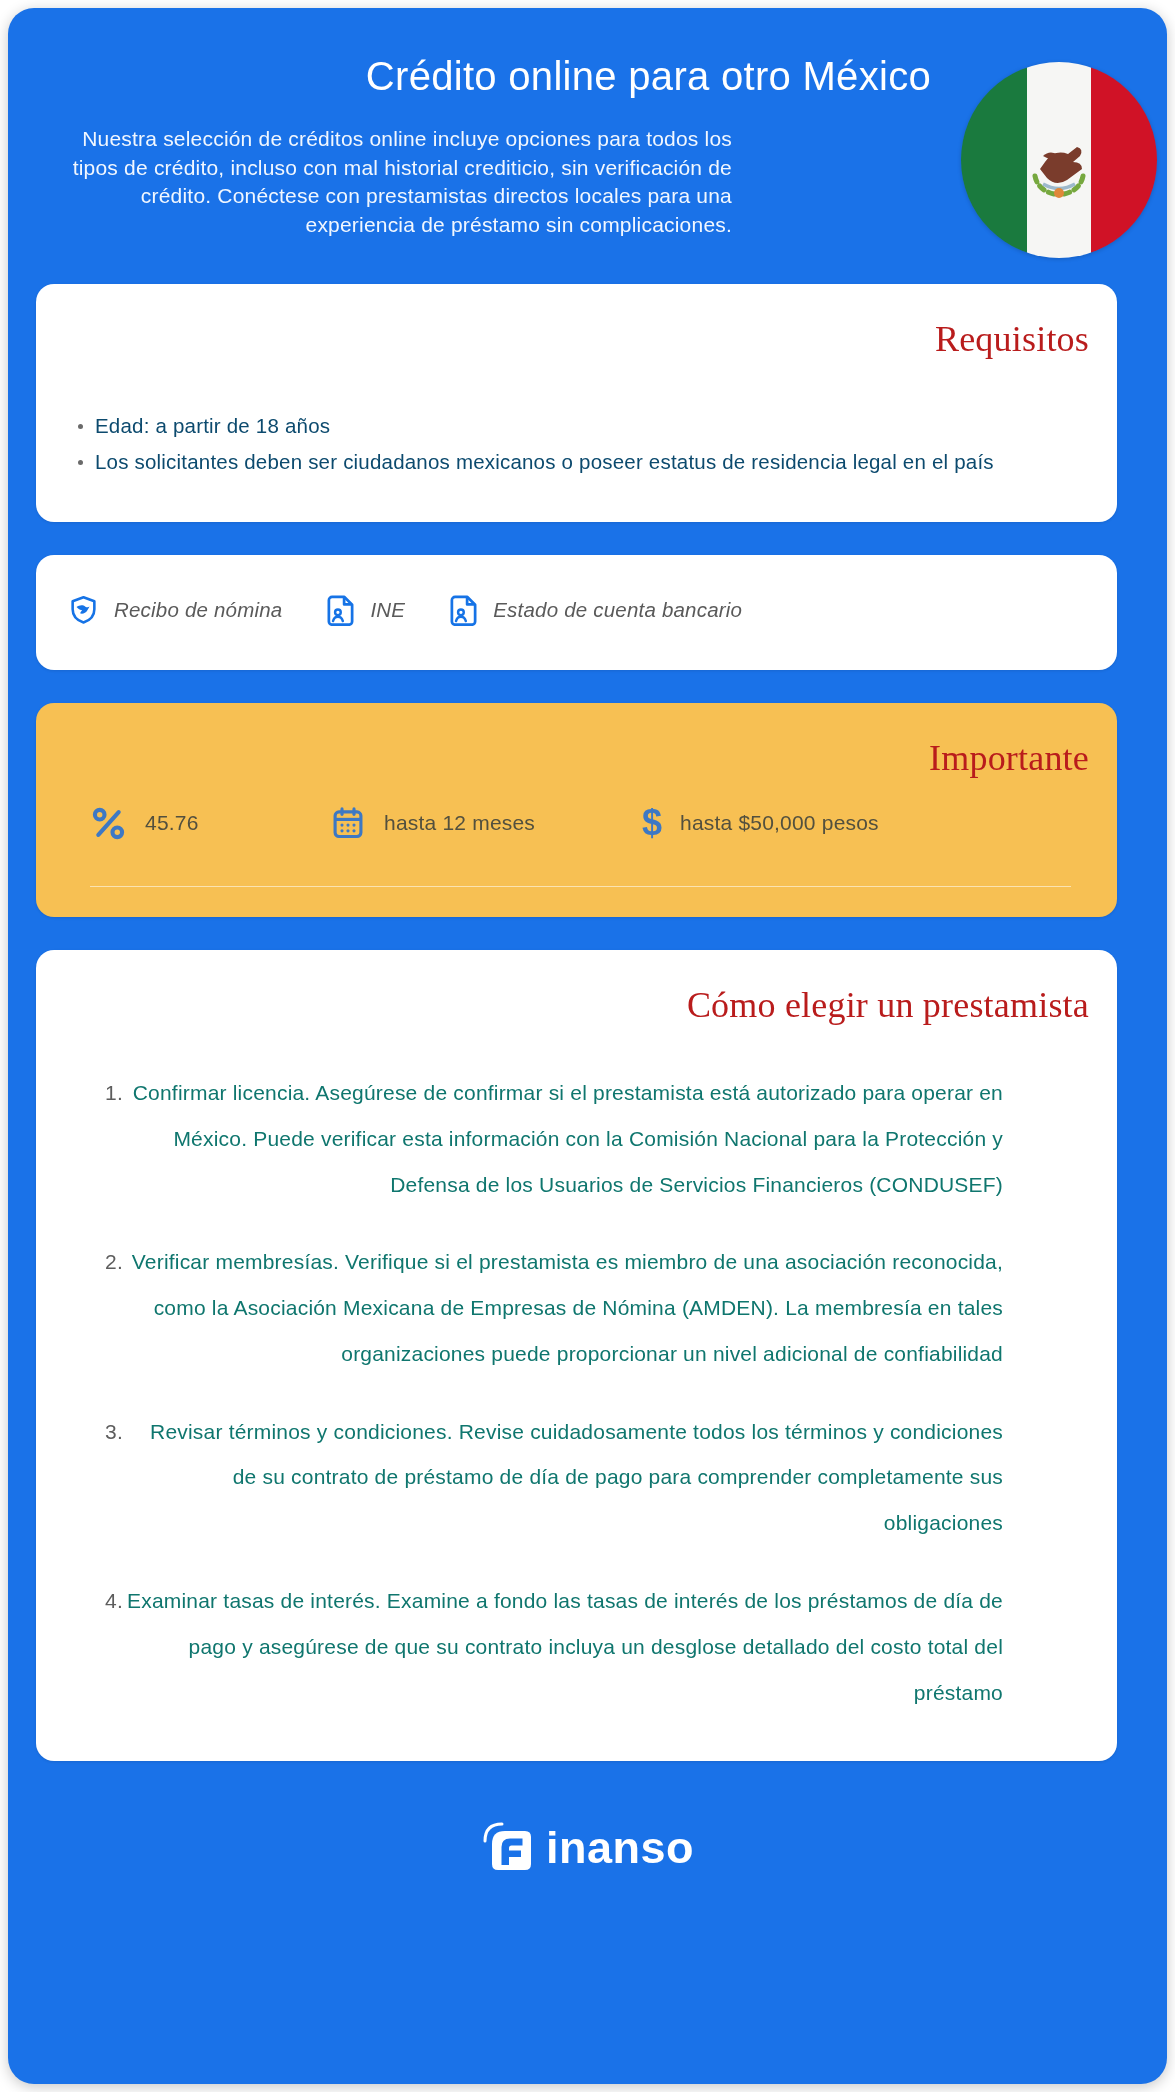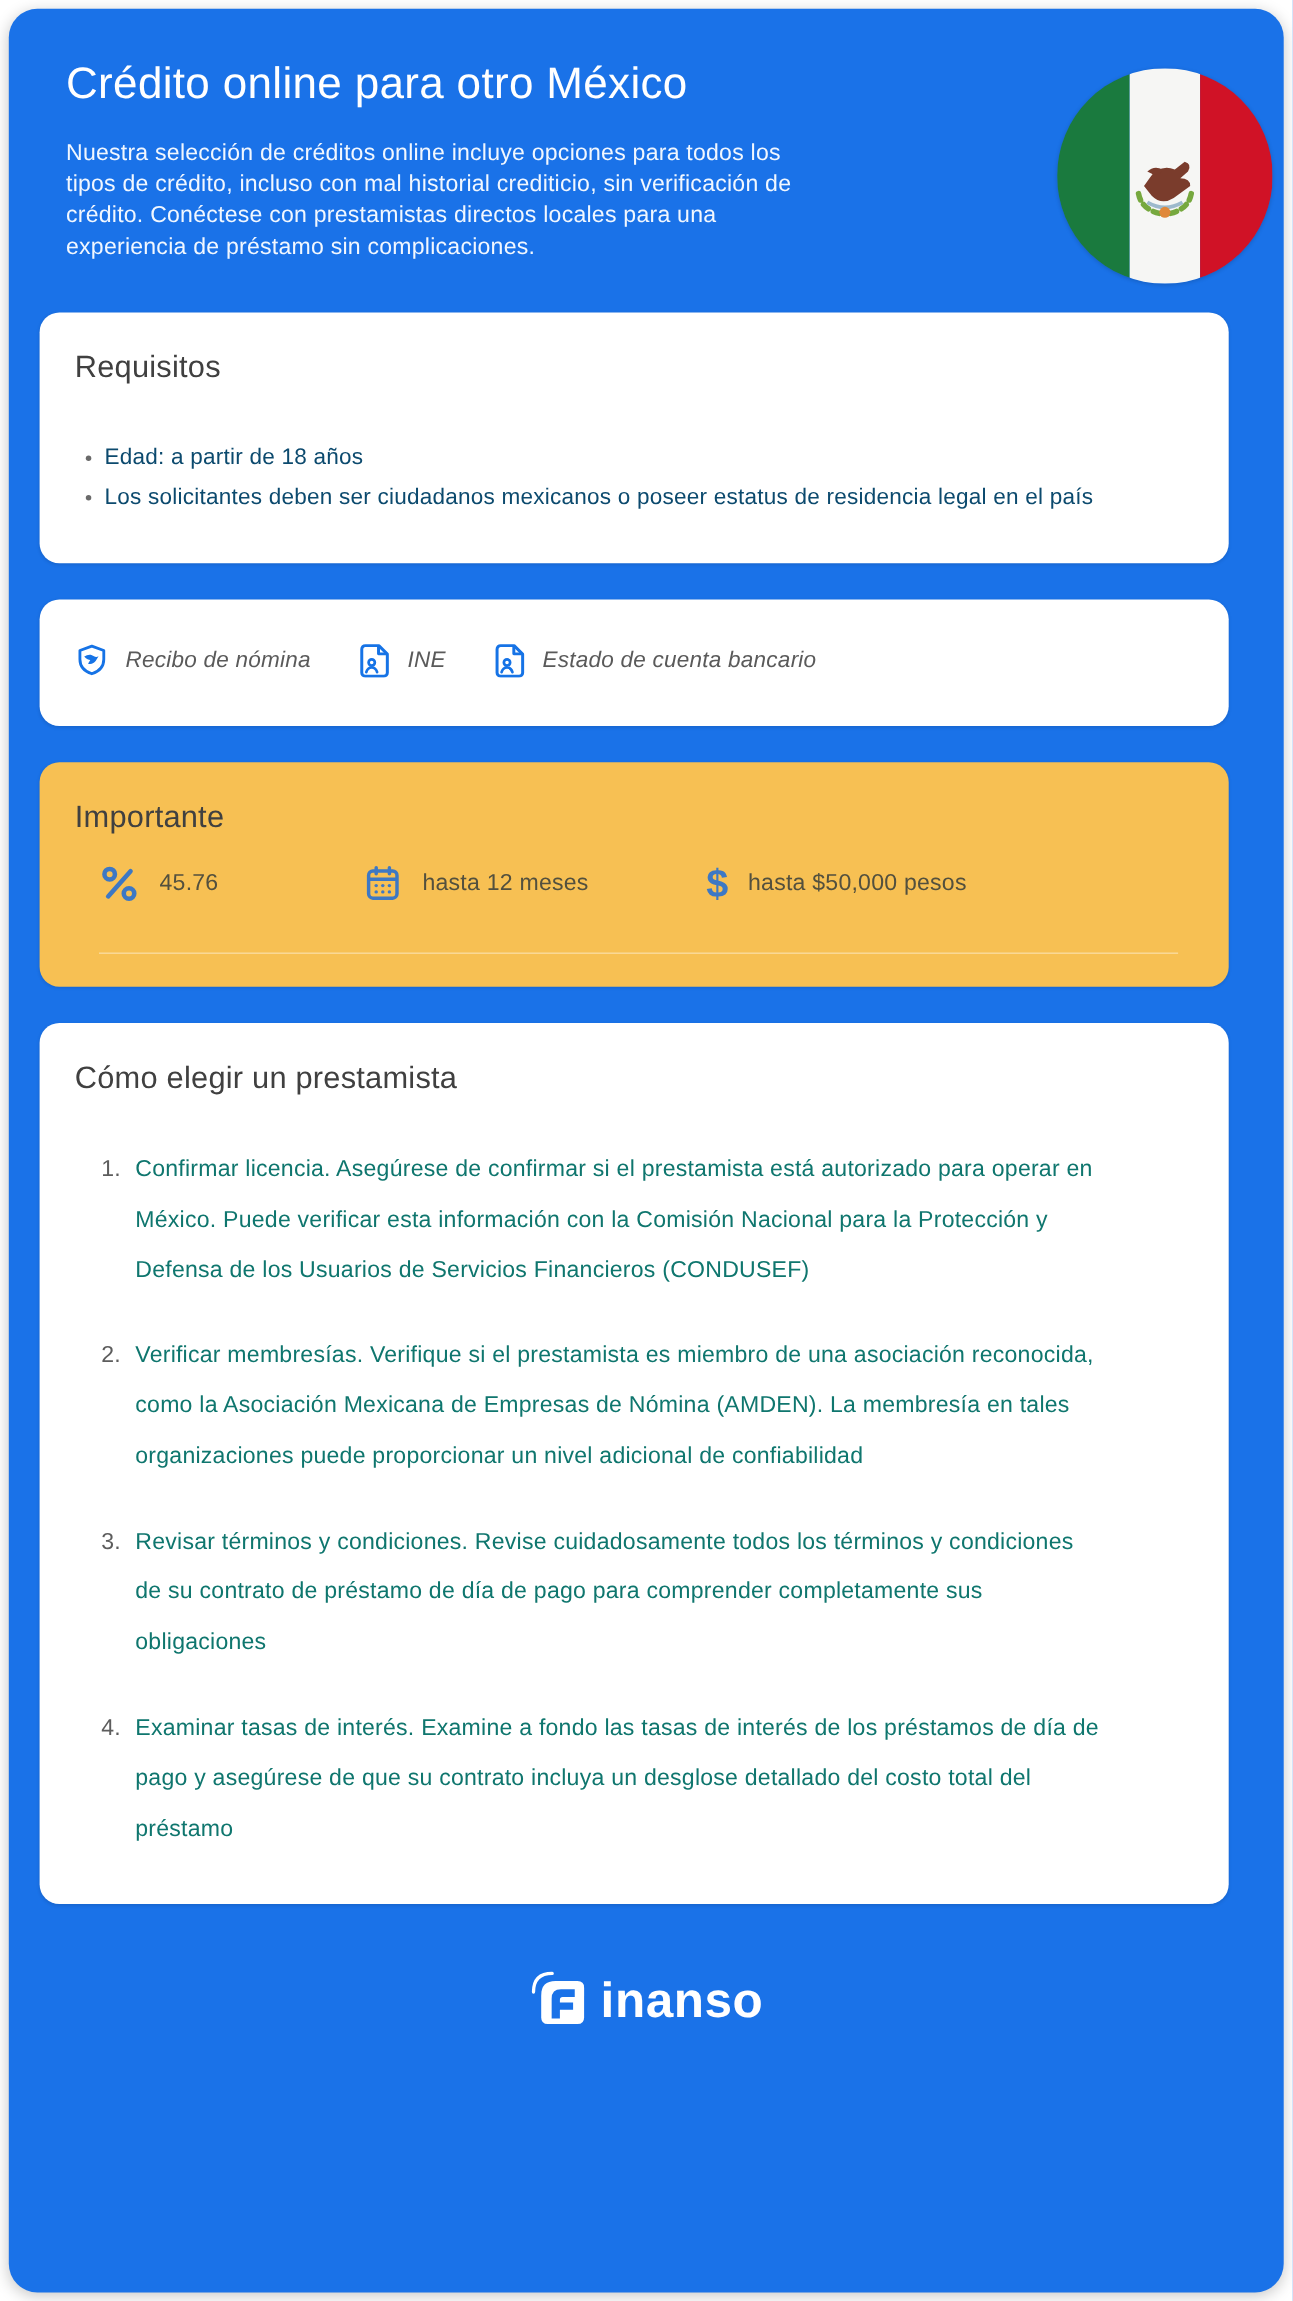--- a/index.html
+++ b/index.html
@@ -1,36 +1,36 @@
 <!DOCTYPE html>
 <html lang="es"><head>
 <meta charset="utf-8">
 <style>
   * { box-sizing: border-box; margin: 0; padding: 0; }
   html,body { background:#ffffff; }
   body { font-family: "Liberation Sans", "DejaVu Sans", sans-serif; }
-  .page { position:relative; width:1175px; height:2092px; background:#ffffff; overflow:hidden; }
+  .page { position:relative; width:1175px; height:2092px; background:#ffffff; overflow:hidden;text-align:right; }
   .container {
     position:absolute; left:8px; top:8px; width:1159px; height:2076px;
     background:#1a72e8; border-radius:26px;
     box-shadow:0 3px 14px rgba(0,0,0,.22);
     padding:40px 0 0 0;
   }
   
   .header { display:flex; align-items:flex-start; margin:0 10px 26px 52px; }
   .header-text { flex:1 1 auto; padding-right:30px; }
   .header-text h1 { color:#ffffff; font-size:40px; font-weight:500; letter-spacing:.3px; margin:6px 0 26px; }
   .header-text p { color:#f1f7ff; font-size:21px; line-height:1.36; max-width:672px; letter-spacing:.2px; }
   .flag { width:196px; height:196px; border-radius:50%; overflow:hidden; flex:0 0 auto; margin-top:14px; box-shadow:0 1px 4px rgba(0,0,0,.18); }
   
   .card {
     background:#ffffff; border-radius:18px; margin:0 50px 33px 28px;
     padding:34px 28px 40px 32px; box-shadow:0 1px 3px rgba(0,0,0,.10);
   }
-  .card h2 { font-size:28px; font-weight:500; color:#404040; letter-spacing:.2px; margin:0 0 50px; }
+  .card h2 { font-size:36px; font-weight:500; color:#b91c1c; letter-spacing:.2px; margin:0 0 50px;font-family:Liberation Serif, serif; }
   .card.yellow { background:#f7c053; padding-bottom:28px; }
   .card.yellow h2 { margin-bottom:26px; }
   
   .req-list { list-style:none; }
   .req-list li { display:flex; align-items:flex-start; margin-bottom:3px; }
   .bullet-dot { width:5px; height:5px; border-radius:50%; background:#6a6a6a; margin:14px 12px 0 10px; flex:0 0 auto; }
   .req-text { font-size:20.5px; color:#0c4a6e; line-height:1.6; max-width:900px; letter-spacing:.2px; }
   
   .docs-row { display:flex; align-items:center; gap:44px; padding:6px 0 4px; }
   .doc-item { display:flex; align-items:center; gap:15px;font-style:italic; }

